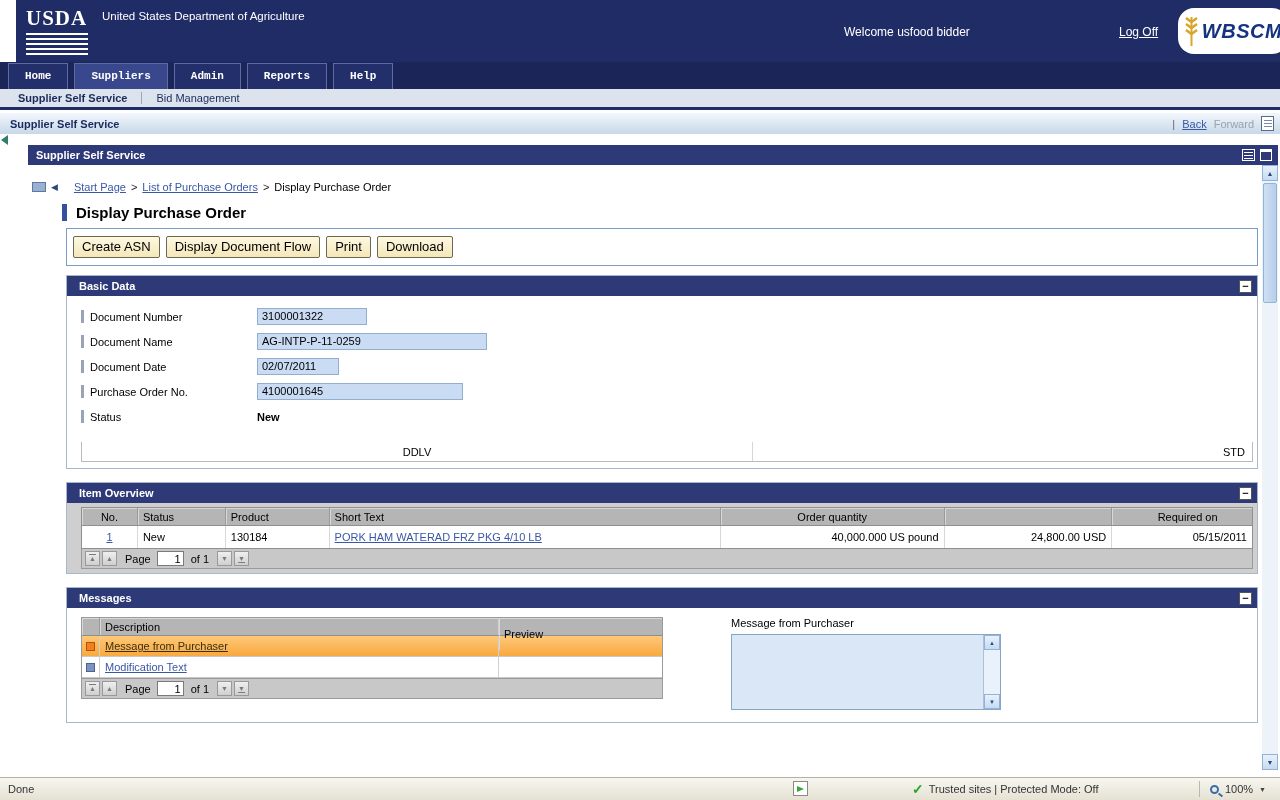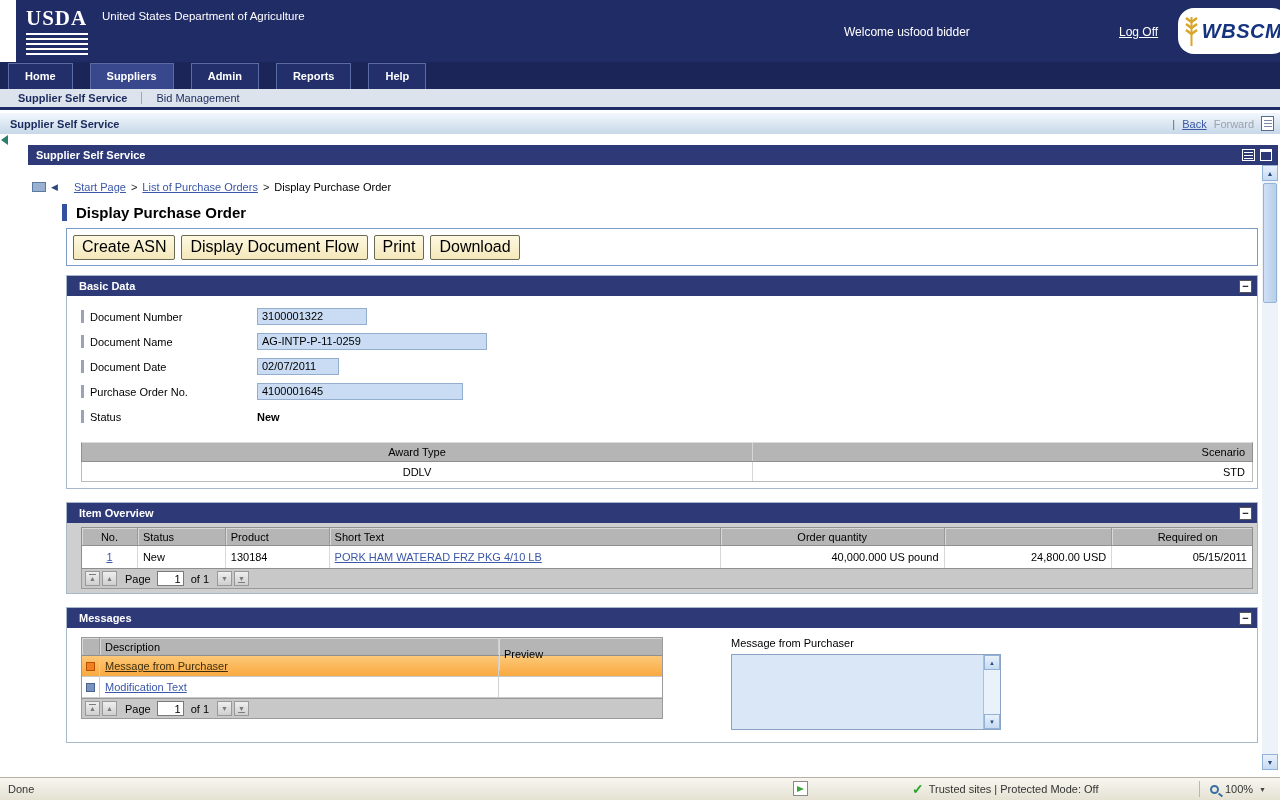--- a/index.html
+++ b/index.html
@@ -18,21 +18,21 @@
   .hdr-app { font-size:15px; margin-top:6px; }
   .hdr-welcome { position:absolute; left:828px; top:25px; font-size:12px; }
   .hdr-logoff { position:absolute; left:1103px; top:25px; font-size:12px; color:#fff; text-decoration:underline; }
   .wbscm-logo { position:absolute; right:6px; top:8px; width:110px; height:46px; background:#fff; border-radius:16px;
     display:flex; align-items:center; justify-content:center; gap:3px; }
   .wbscm-text { color:#16337f; font-weight:bold; font-style:italic; font-size:20px; letter-spacing:0.5px; }
 
   
   .tab-bar { position:absolute; top:62px; left:0; width:1280px; height:27px; background:#1b2557; display:flex; align-items:flex-end; padding-left:8px; }
   .tab { height:26px; line-height:24px; padding:0 16px; color:#fff; font-weight:bold; font-size:11px;
-    background:#232f6b; border:1px solid #5a6ca8; border-bottom:none; margin-right:17px; cursor:pointer; }
+    background:#232f6b; border:1px solid #5a6ca8; border-bottom:none; margin-right:6px; cursor:pointer;font-family:Liberation Mono, monospace; }
   .tab.active { background:#39478c; }
 
   
   .subnav { position:absolute; top:89px; left:0; width:1280px; height:21px; background:#dde3ed; border-bottom:3px solid #202c66;
     display:flex; align-items:center; padding-left:14px; color:#1a2a5c; }
   .subnav-item { cursor:pointer; padding:0 4px; }
   .subnav-item.active { font-weight:bold; }
   .subnav-div { width:1px; height:12px; background:#9aa6ba; margin:0 10px; }
 
   
@@ -75,21 +75,21 @@
   .crumb-current { color:#000; }
 
   .page-title-row { margin:11px 0 0 34px; display:flex; align-items:center; }
   .accent { width:5px; height:17px; background:#33519e; margin-right:9px; }
   .page-title { font-size:15px; font-weight:bold; }
 
   .content-col { margin-left:38px; width:1192px; }
 
   .actions-box { margin-top:7px; height:38px; border:1px solid #7a9cc6; display:flex; align-items:center; padding-left:6px; background:#fff; }
   .act-btn { background:linear-gradient(#fdf8e0,#f4e7ba); border:1px solid #6a6a52; border-radius:2px;
-    padding:2px 8px 3px; font-size:16px; margin-right:6px; font-family:"Liberation Sans",sans-serif; cursor:pointer; }
+    padding:2px 8px 3px; font-size:13px; margin-right:6px; font-family:"Liberation Sans",sans-serif; cursor:pointer; }
 
   
   .section { margin-top:9px; border:1px solid #a8b8cc; }
   .section.gap { margin-top:13px; }
   .sec-header { height:20px; background:#2e3a78; color:#fff; font-weight:bold; display:flex; align-items:center; padding:0 5px 0 12px; }
   .collapse-btn { margin-left:auto; width:13px; height:13px; background:#fff; border:1px solid #555; color:#222;
     font-size:11px; line-height:10px; text-align:center; cursor:pointer; }
 
   
   .bd-body { padding:8px 0 6px 14px; background:#fff; }
@@ -290,24 +290,20 @@
           </div>
           <div class="f-row">
             <span class="f-label">
                 <span class="tick"></span>
                 <span>Status</span>
               </span>
             <span class="f-bold">New</span>
           </div>
 
           <div class="award-table">
-            <div class="aw-hrow">
-              <span class="aw-c1">Award Type</span>
-              <span class="aw-c2">Scenario</span>
-            </div>
             <div class="aw-vrow">
               <span class="aw-c1">DDLV</span>
               <span class="aw-c2">STD</span>
             </div>
           </div>
         </div>
       </div>
 
       <div class="section gap">
         <div class="sec-header">

